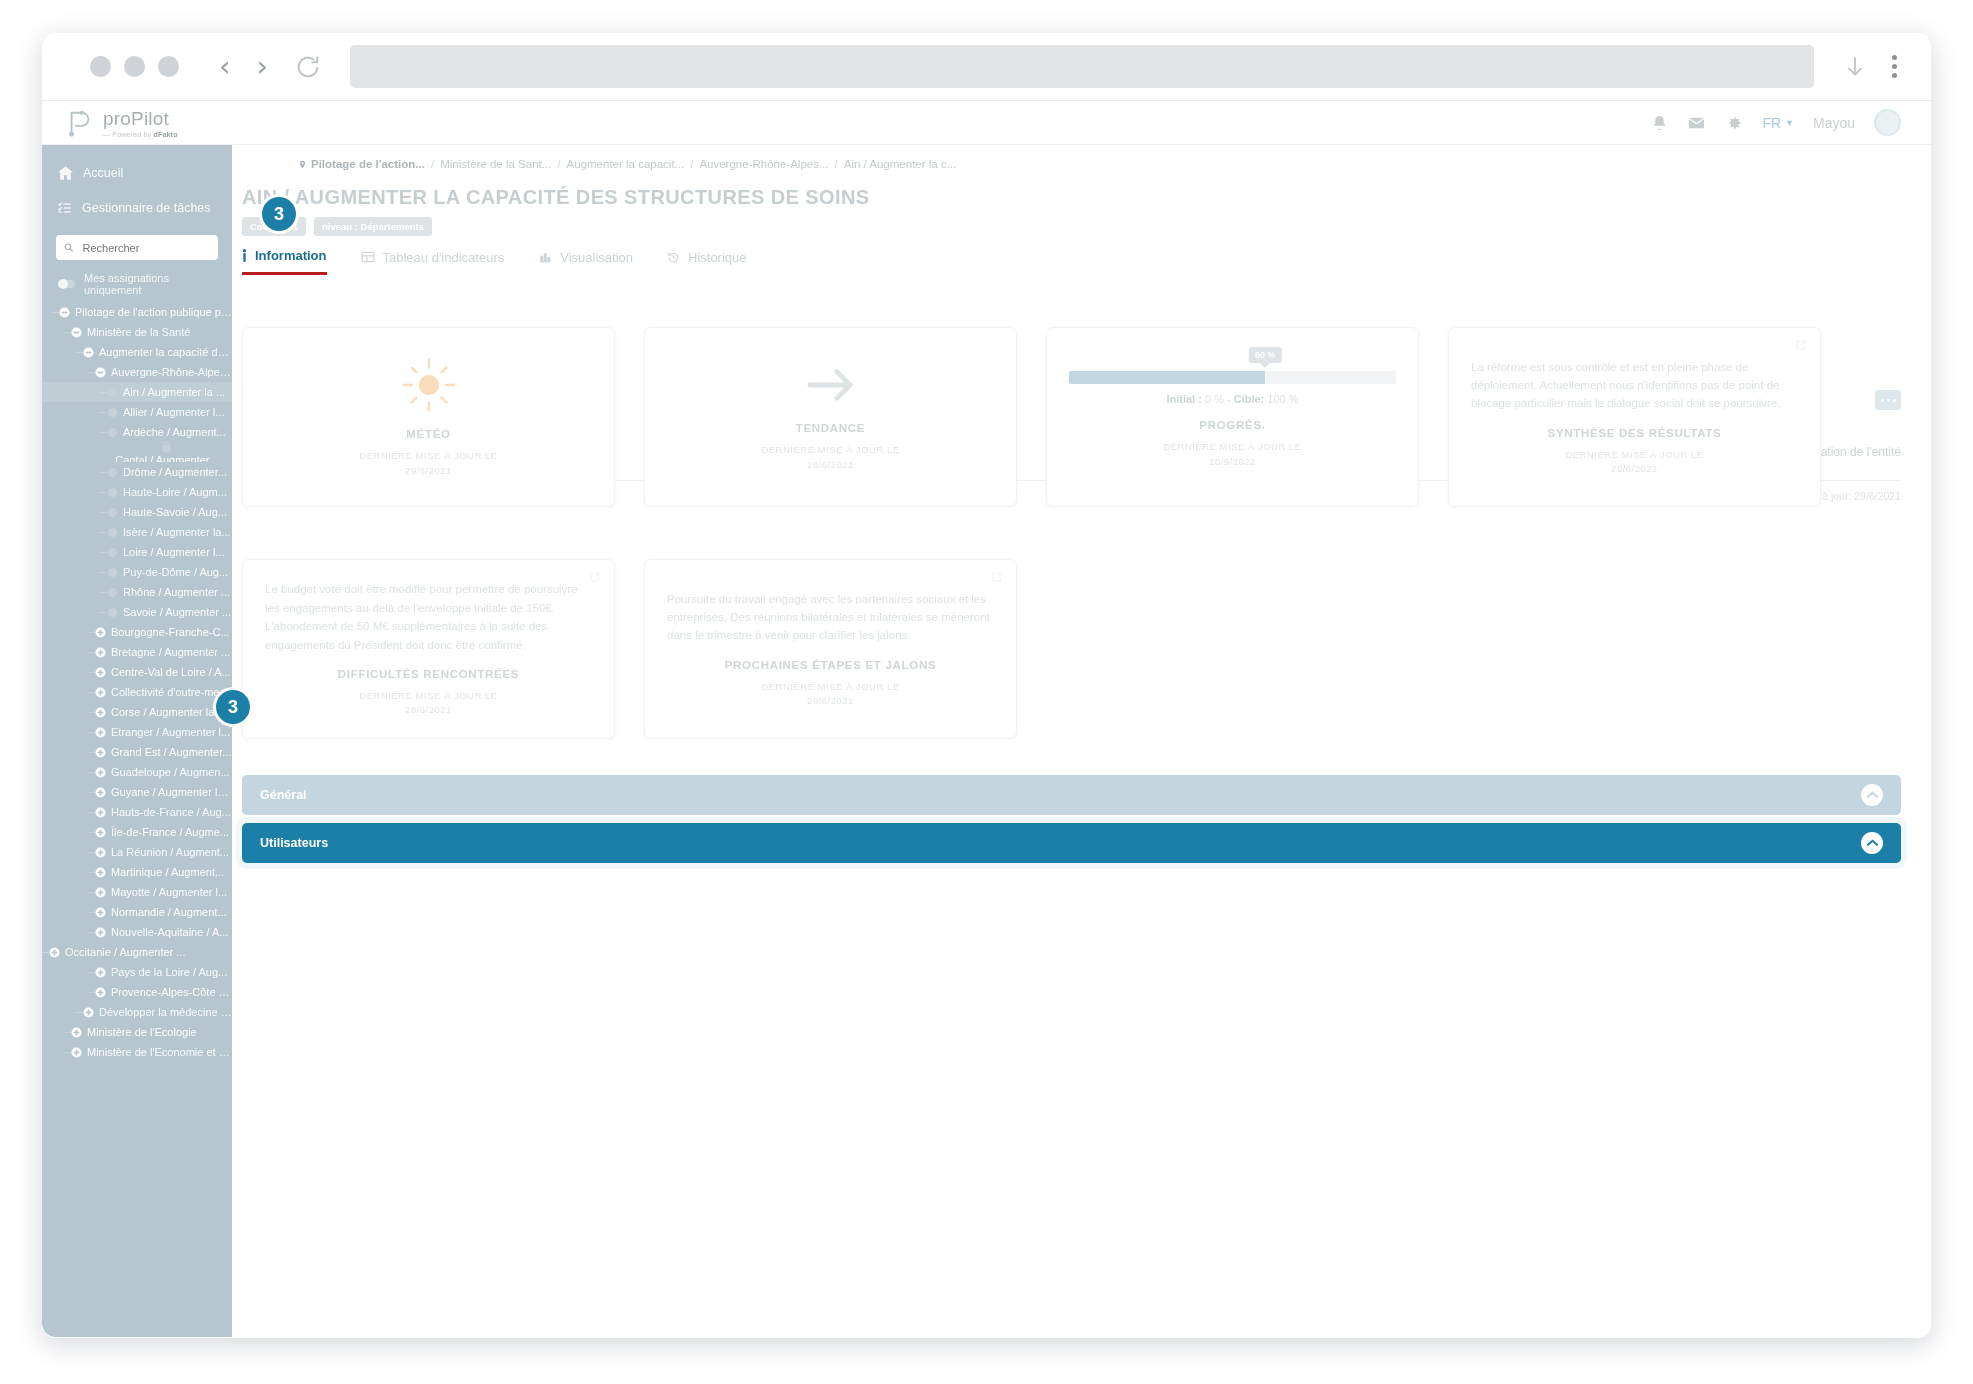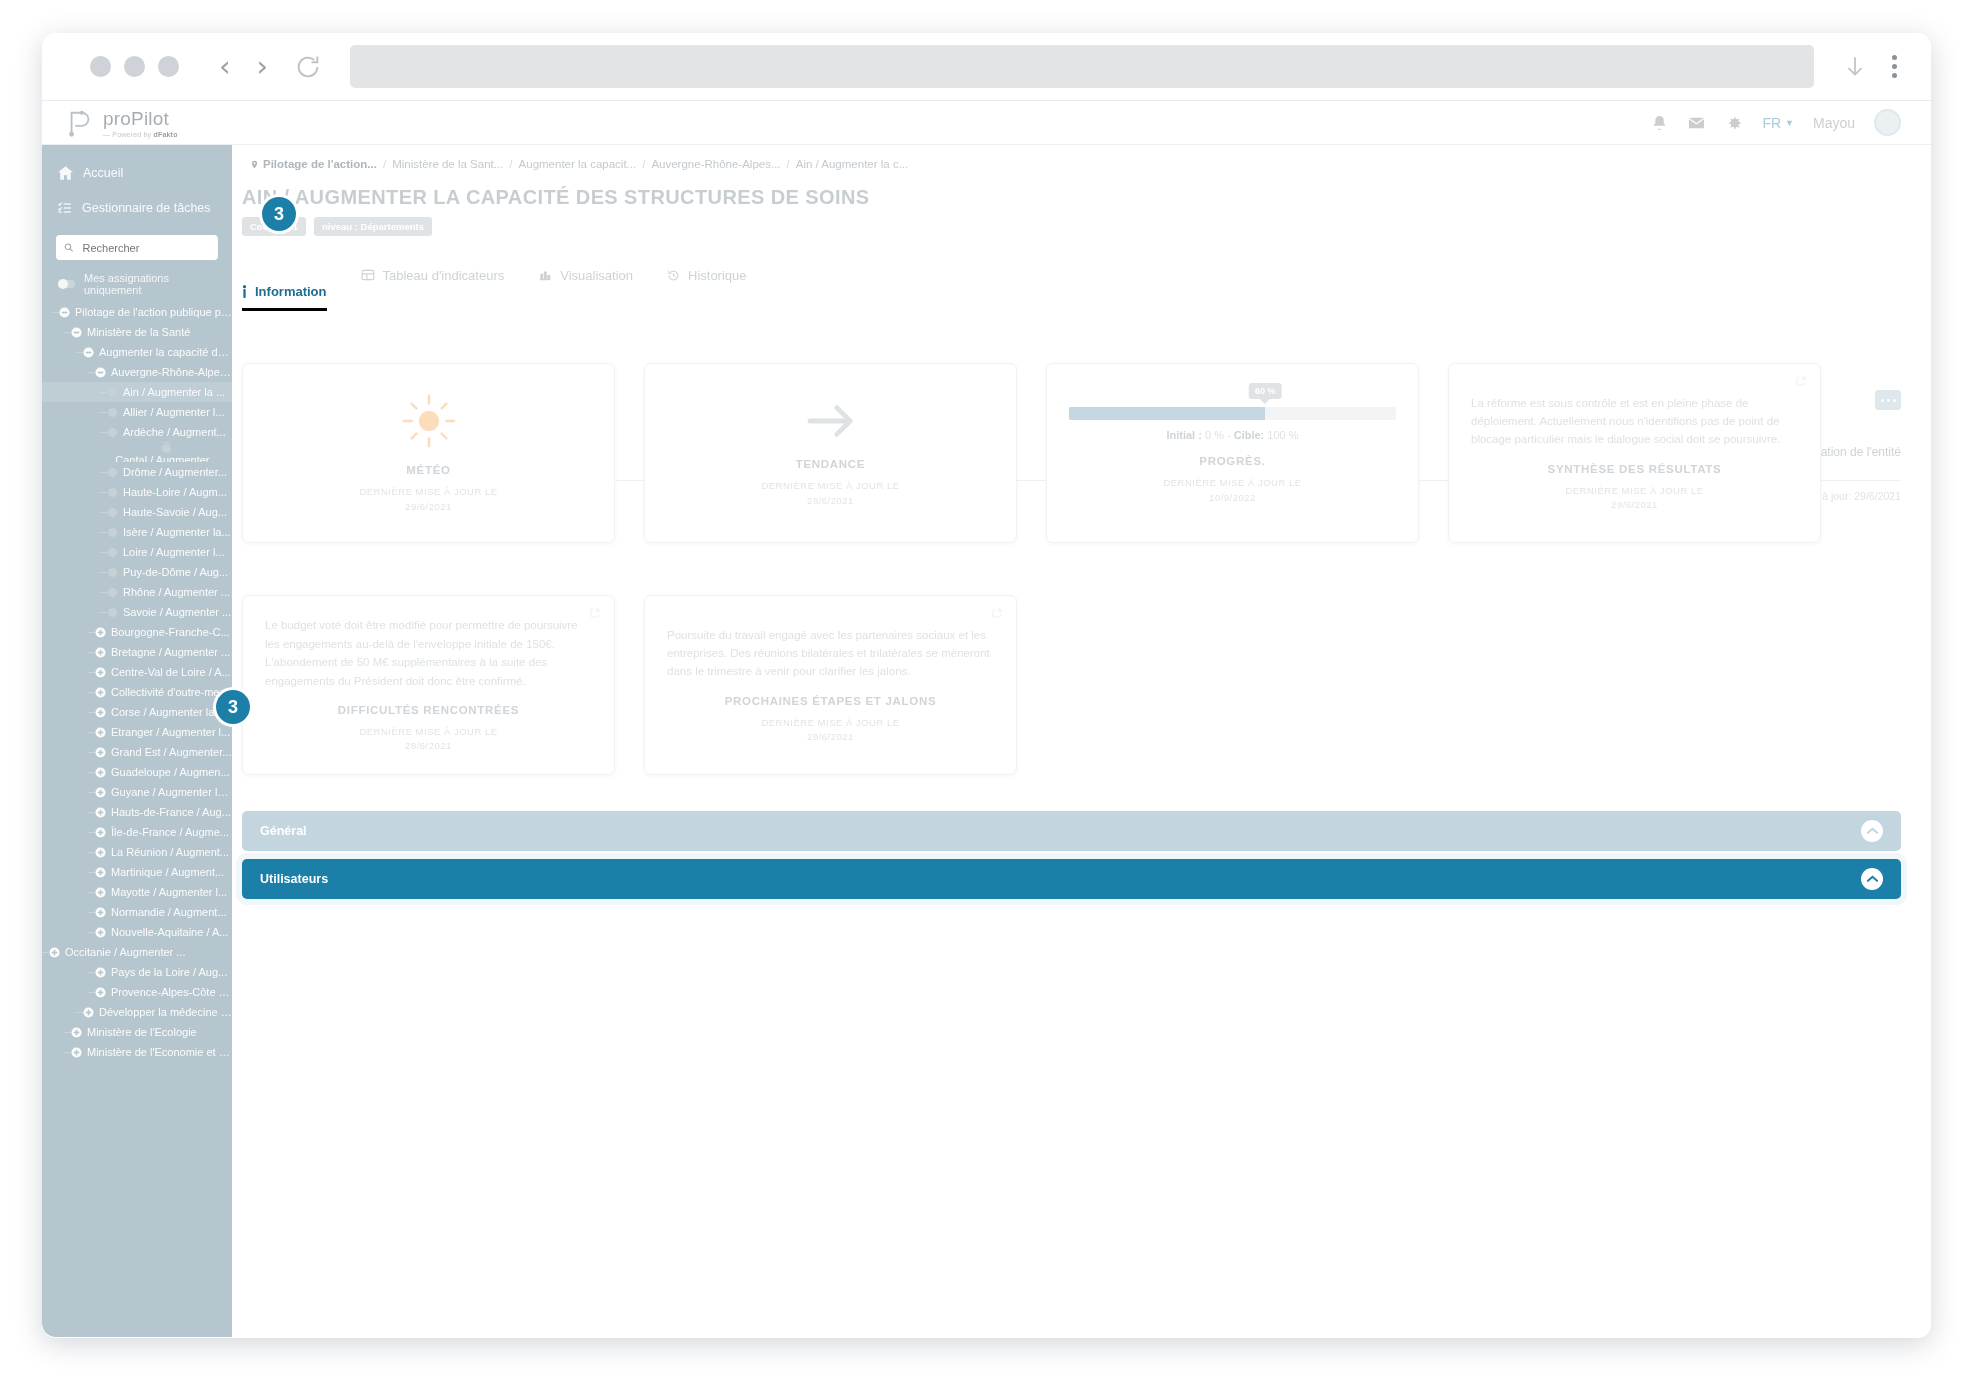--- a/index.html
+++ b/index.html
@@ -53,29 +53,29 @@
   .tree{padding:0 0 14px 0;}
   .tnode{display:flex;align-items:center;height:20px;color:#fff;font-size:11px;position:relative;
          white-space:nowrap;overflow:hidden;opacity:.95;}
   .tnode .lbl{margin-left:5px;text-overflow:ellipsis;overflow:hidden;}
   .tnode .ic{width:11px;height:11px;flex:none;}
   .tnode .dash{width:7px;height:1px;background:#cdd9de;flex:none;opacity:.8;}
   .tnode.sel{background:rgba(255,255,255,.13);}
 
   
   .main{flex:1;background:#fff;position:relative;}
-  .crumbs{display:flex;align-items:center;gap:6px;padding:13px 0 0 18px;font-size:11.5px;color:#c3cacf;}
+  .crumbs{display:flex;align-items:center;gap:6px;padding:13px 0 0 18px;font-size:11.5px;color:#c3cacf;margin-left:48px;}
   .crumbs .cur{color:#aeb6bb;font-weight:bold;display:flex;align-items:center;gap:4px;}
   .crumbs .sep{color:#d4dadd;}
   .page-title{margin:16px 0 0 10px;font-size:20px;letter-spacing:.4px;color:#c7ced2;font-weight:bold;}
   .badges{display:flex;gap:8px;margin:8px 0 0 10px;}
   .badge{background:#dfe3e6;color:#fff;font-size:9.5px;font-weight:bold;border-radius:3px;padding:4px 8px;}
   .tabs{display:flex;align-items:center;gap:34px;margin:12px 0 0 10px;position:relative;}
   .tab{display:flex;align-items:center;gap:8px;font-size:13px;color:#ccd3d7;padding-bottom:9px;}
-  .tab.active{color:#1b6d92;font-weight:bold;border-bottom:3px solid #000000;margin-top:36px;}
+  .tab.active{color:#1b6d92;font-weight:bold;border-bottom:3px solid #b91c1c;}
   .tabs-rule{position:absolute;left:10px;right:30px;top:335px;height:1px;background:#eef1f3;}
   .cfg{position:absolute;right:30px;top:300px;display:flex;align-items:center;gap:7px;font-size:12px;color:#ccd3d7;}
   .ellipsis-btn{position:absolute;right:30px;top:245px;width:26px;height:20px;border-radius:4px;background:#dde7ec;
                 display:flex;align-items:center;justify-content:center;gap:3px;}
   .ellipsis-btn i{width:3px;height:3px;border-radius:50%;background:#fff;display:block;}
   .lastupd{position:absolute;right:30px;top:345px;font-size:10.5px;color:#dfe4e7;}
 
   .cards{display:flex;gap:29px;margin:52px 0 0 10px;}
   .card{width:373px;height:180px;background:#fff;border:1px solid #f0f3f5;border-radius:7px;
         box-shadow:0 1px 4px rgba(120,130,140,.07);box-sizing:border-box;position:relative;

